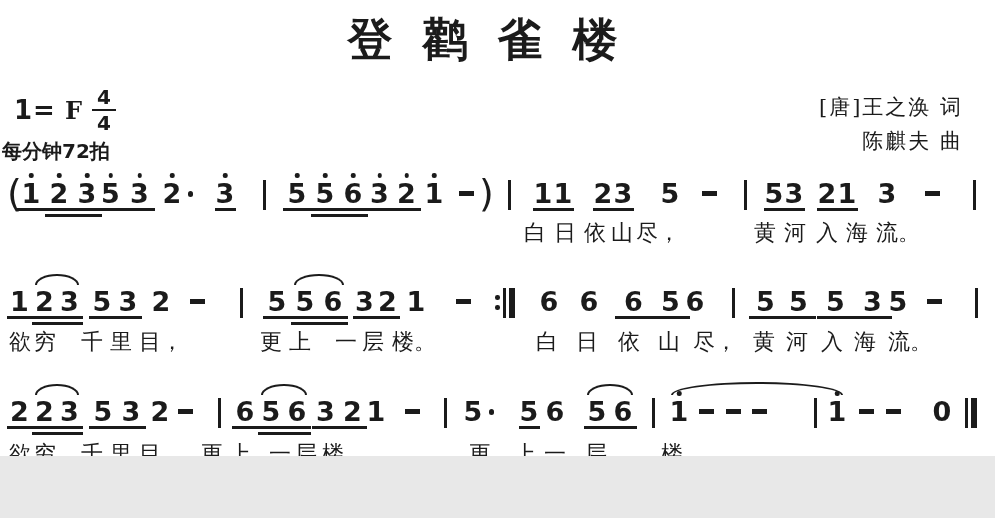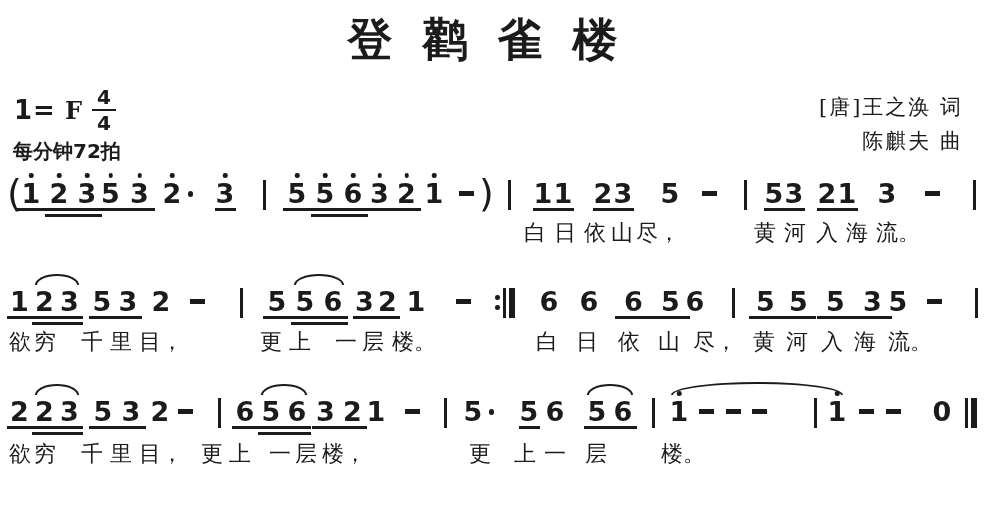--- a/index.html
+++ b/index.html
@@ -1,26 +1,26 @@
 <!DOCTYPE html>
 <html><head>
 <meta charset="utf-8">
 <style>
   html,body{margin:0;padding:0;background:#e8e8e8;}
-  .page{position:relative;width:995px;height:518px;background:#ffffff;overflow:hidden;
+  .page{position:relative;width:995px;height:456px;background:#ffffff;overflow:hidden;
         font-family:"DejaVu Sans",sans-serif;color:#1b1b1b;}
   .title{position:absolute;top:10px;left:0;width:100%;text-align:center;
          font-family:"DejaVu Serif",serif;font-size:45px;font-weight:700;letter-spacing:30px;}
   .keysig{position:absolute;left:14px;top:82px;height:56px;display:flex;align-items:center;}
   .k1{font-size:26px;font-weight:700;letter-spacing:1px;}
   .kf{font-size:24px;font-weight:700;font-family:"DejaVu Serif",serif;margin-left:9px;}
   .frac{display:inline-flex;flex-direction:column;align-items:center;margin-left:10px;
         font-size:20px;font-weight:700;line-height:20px;}
   .fline{width:24px;height:2.5px;background:#1b1b1b;margin:2px 0;}
-  .tempo{position:absolute;left:13px;top:138px;font-size:20px;font-weight:700;}
+  .tempo{position:absolute;left:2px;top:138px;font-size:20px;font-weight:700;}
   .credit{position:absolute;right:32px;font-family:"DejaVu Serif",serif;font-size:21px;letter-spacing:2px;}
   .credit.c1{top:93px;}
   .credit.c2{top:127px;}
   .watermark{position:absolute;top:492px;right:33px;font-size:15px;letter-spacing:1px;}
   #score{position:absolute;left:0;top:0;width:995px;height:518px;}
   .sys{position:absolute;left:7px;width:988px;height:90px;}
   .tk{position:absolute;}
   .gn,.note{position:absolute;top:0;text-align:center;font-weight:700;font-size:27px;line-height:26px;}
   .grp{position:absolute;top:0;}
   .ul{position:absolute;height:3px;background:#1b1b1b;}

